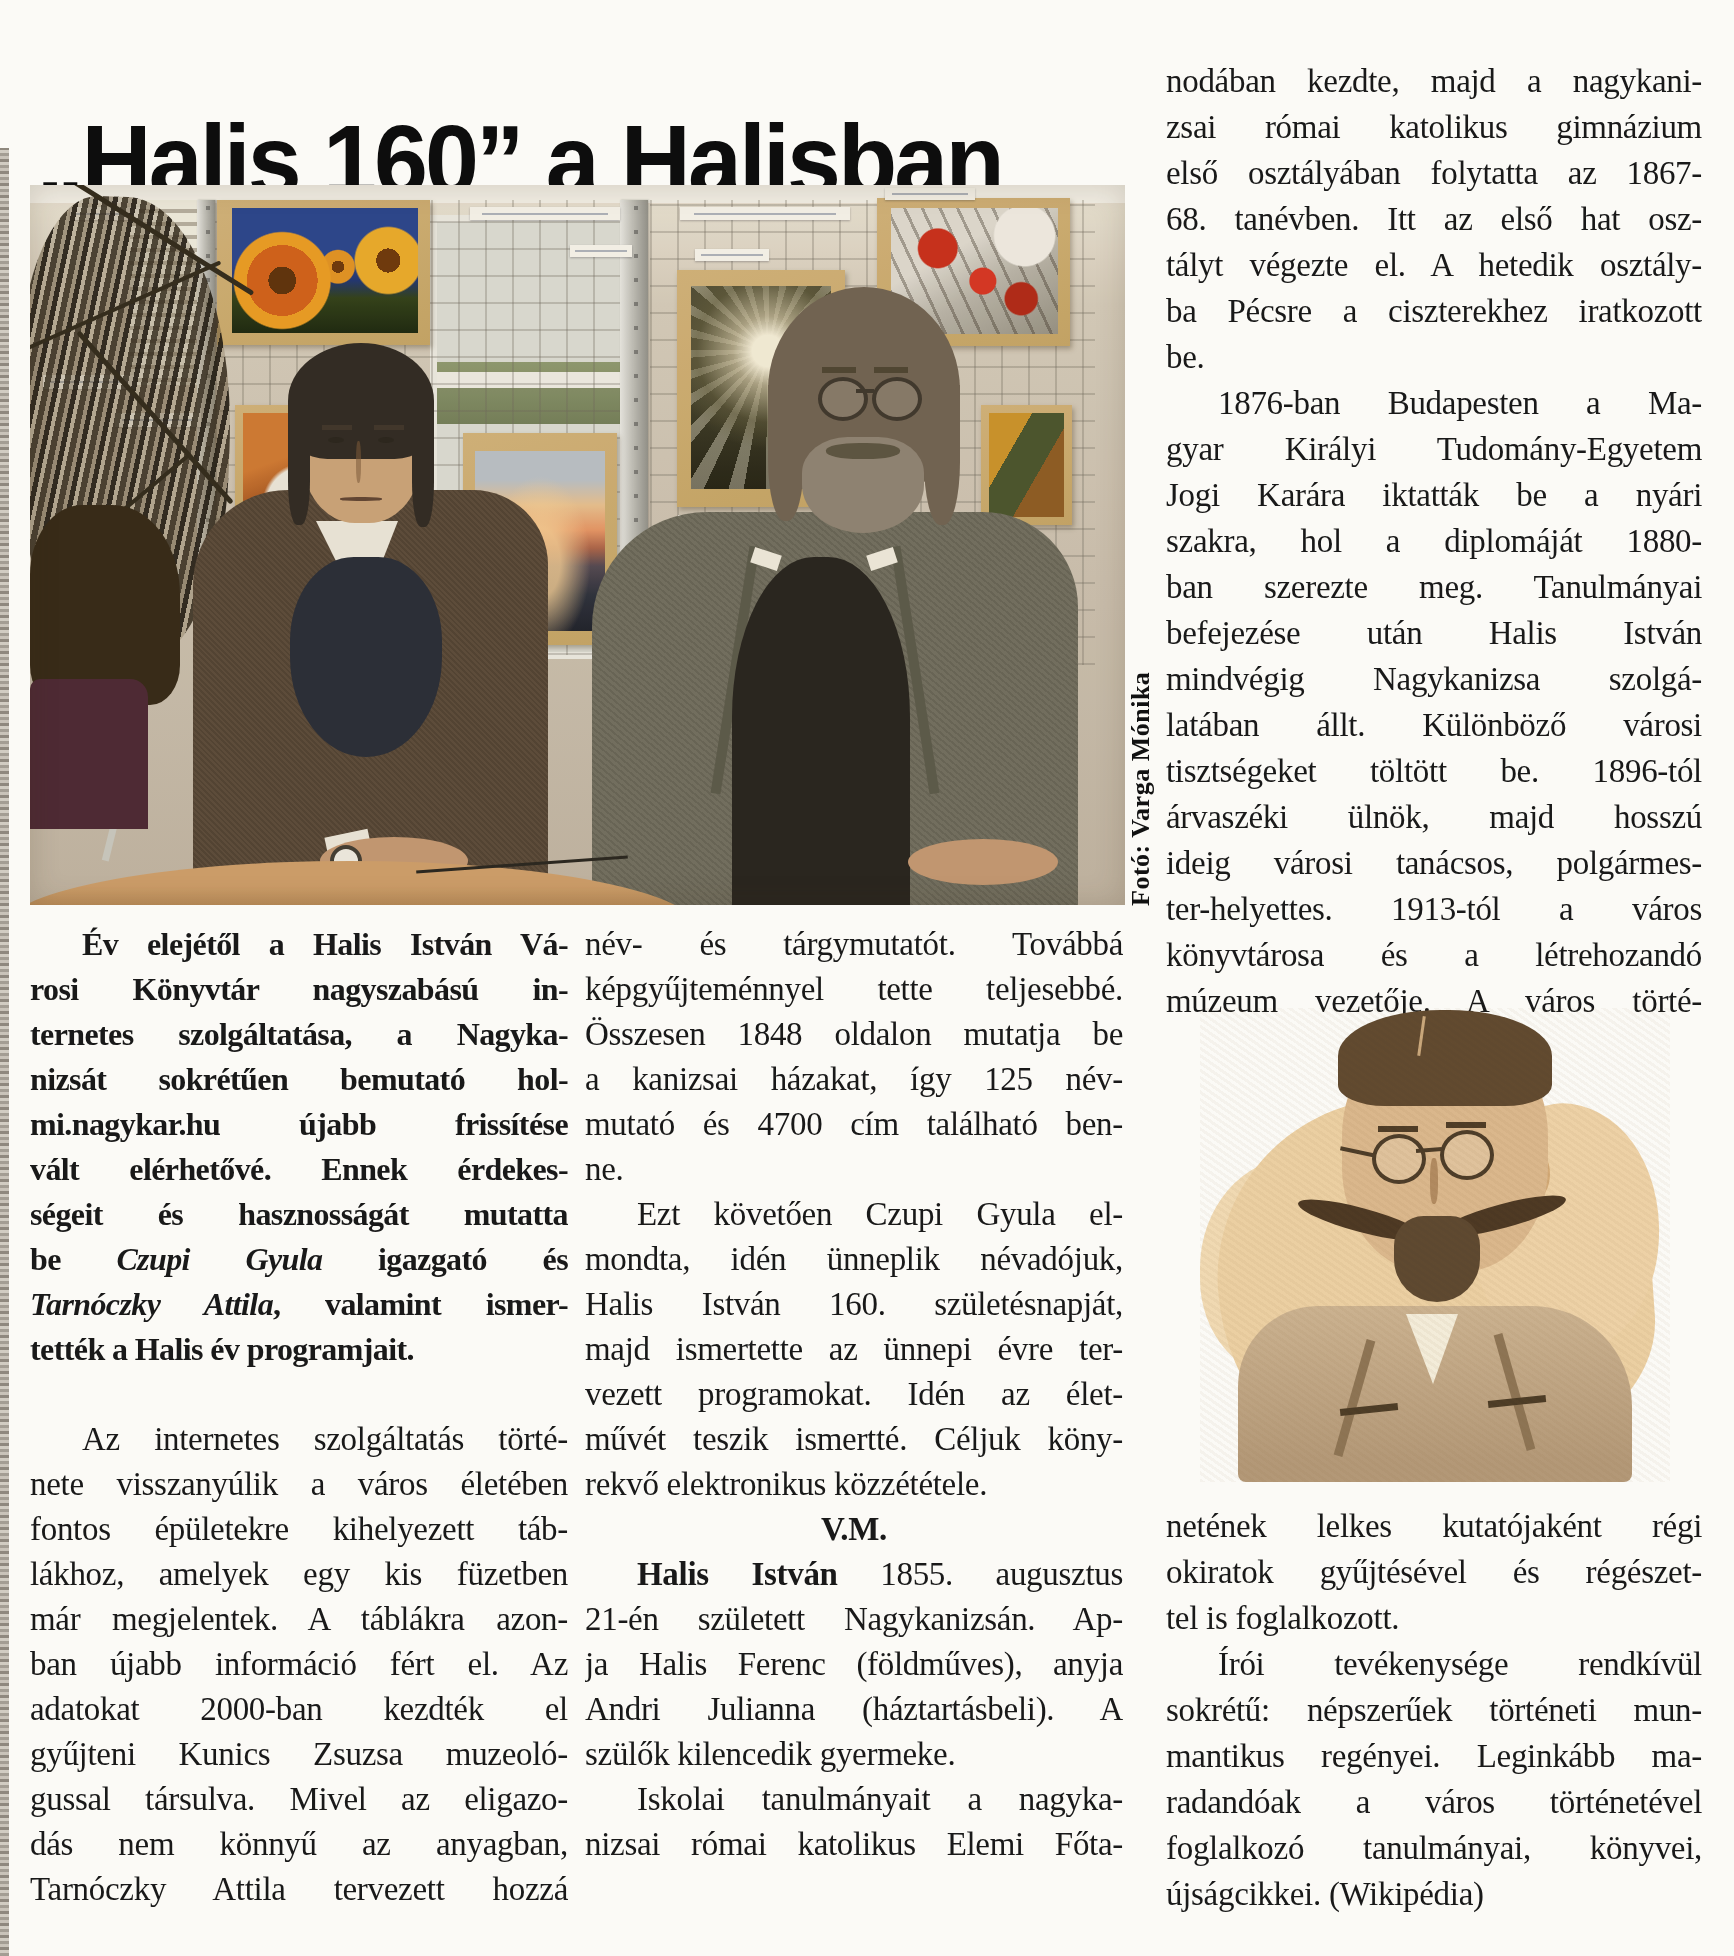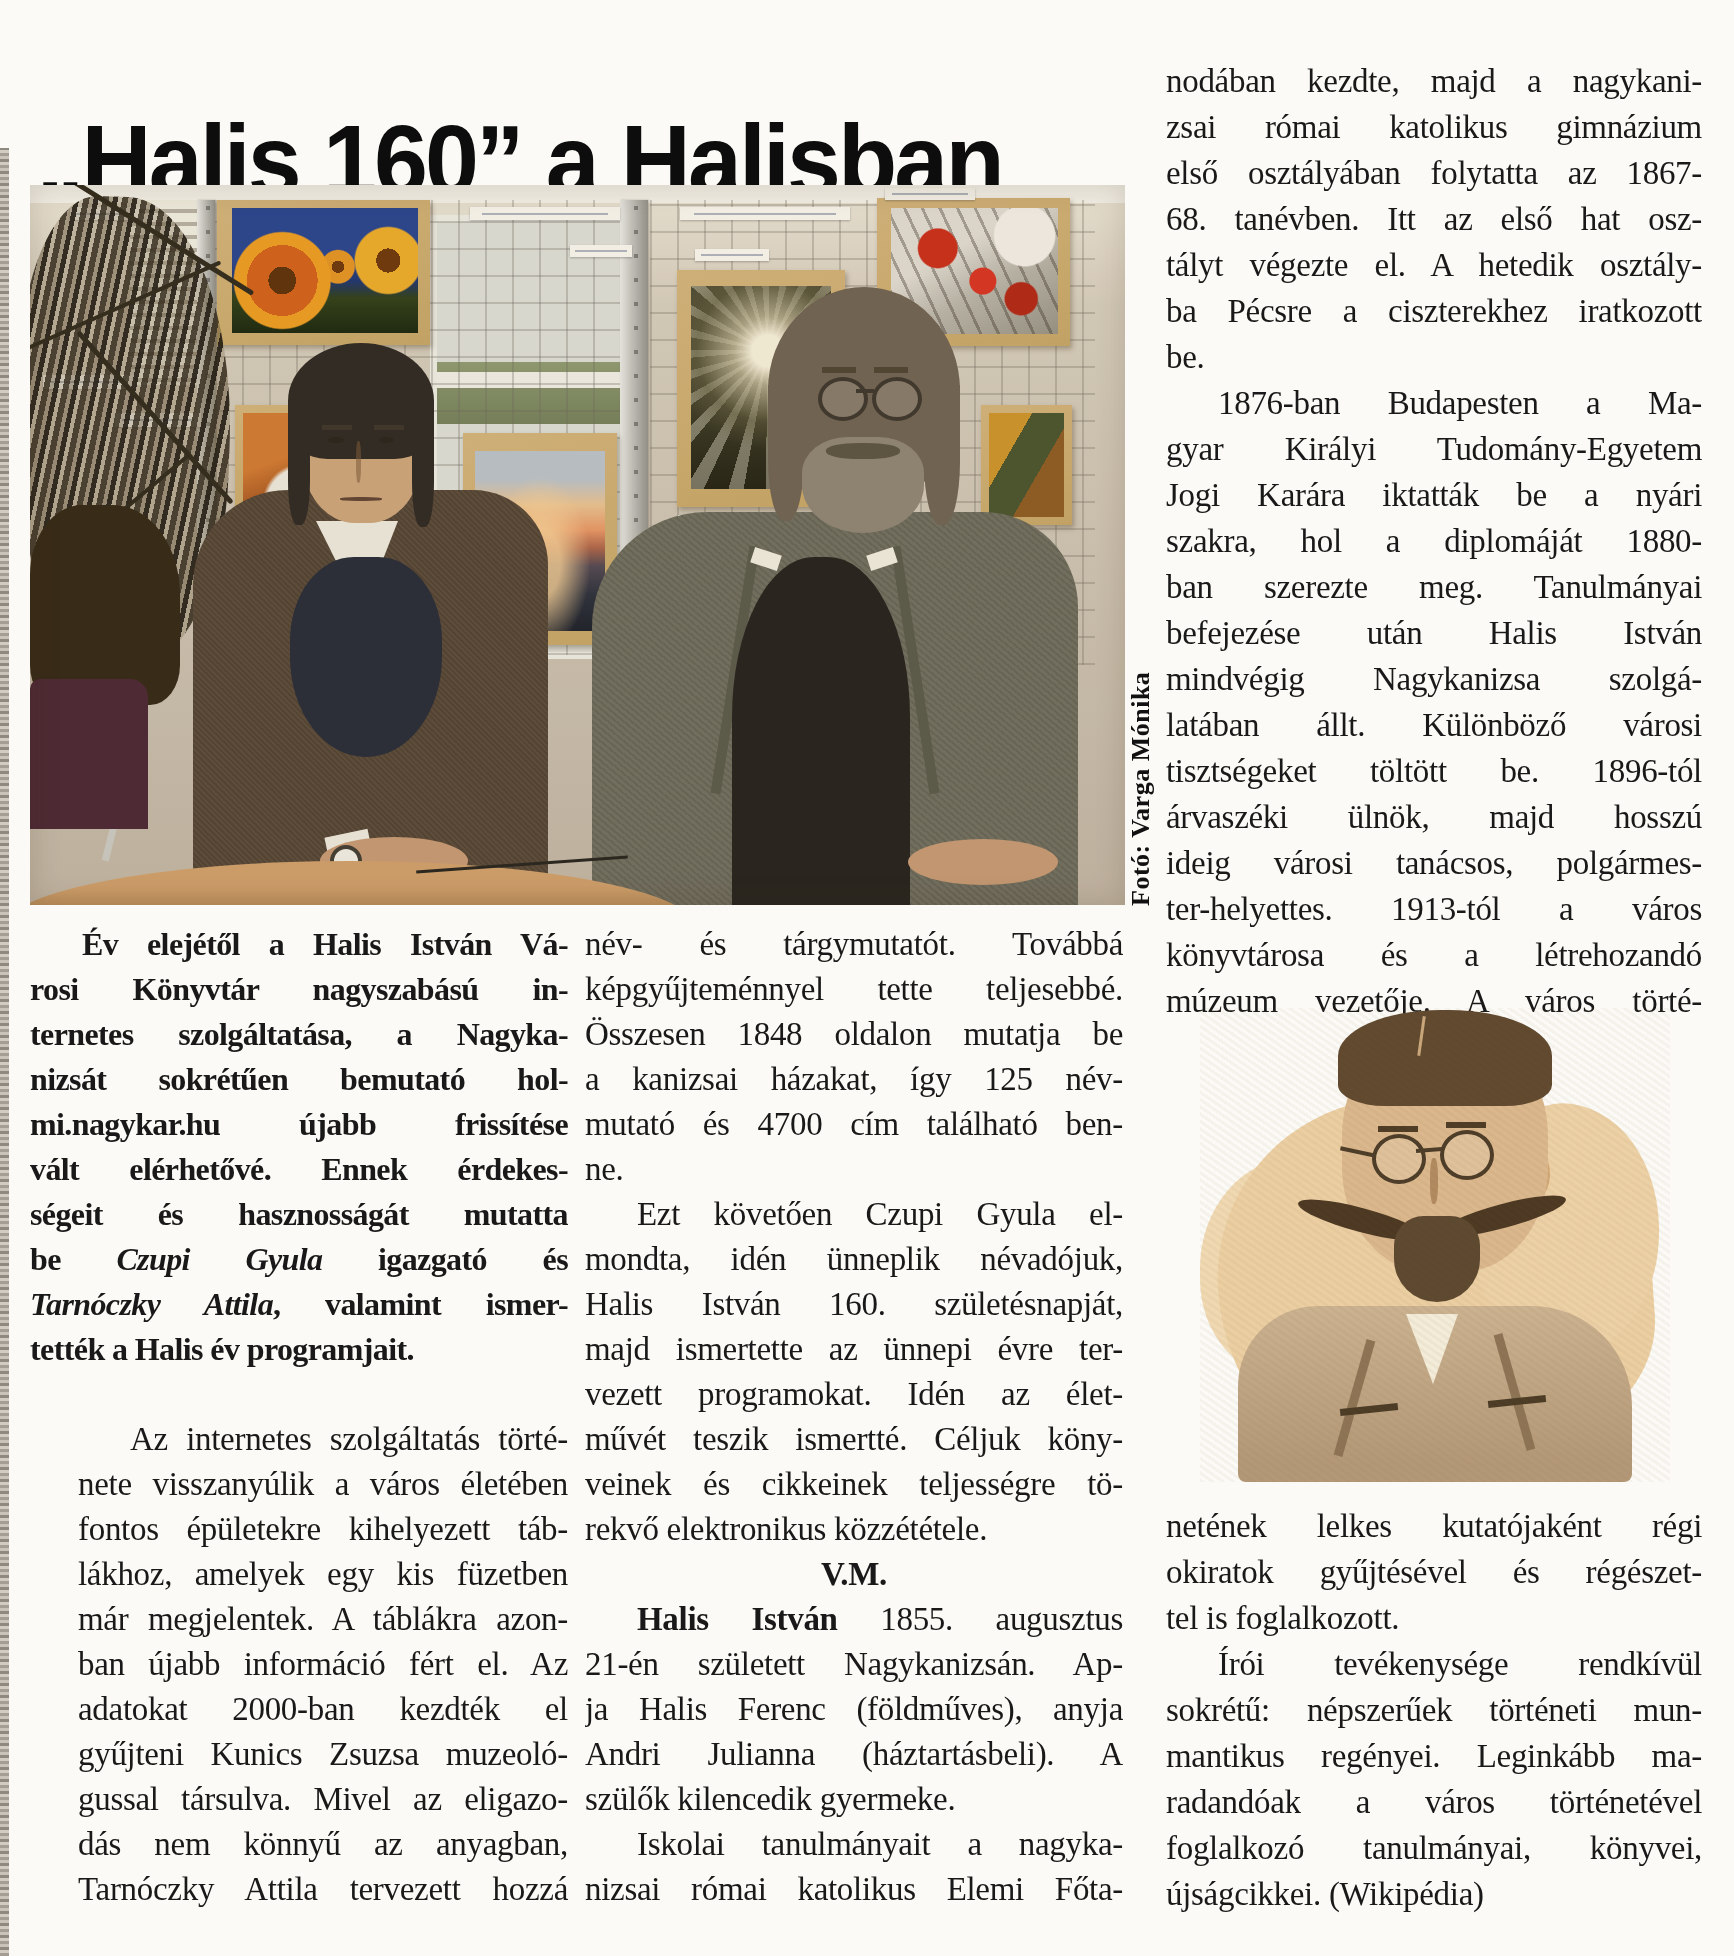--- a/index.html
+++ b/index.html
@@ -143,21 +143,21 @@
   .col-right{left:1166px;top:58px;width:536px;}
   .ln{font-size:33px;line-height:45px;height:45px;letter-spacing:-0.3px;
     text-align:justify;text-align-last:justify;overflow:hidden;}
   .col-right .ln{line-height:46px;height:46px;}
   .ln.e{text-align-last:auto;}
   .ln.ind{text-indent:52px;}
   .ln.b{font-weight:bold;font-size:32px;letter-spacing:-0.6px;}
   .bi{font-style:italic;}
   .ln.vm{text-align:center;text-align-last:auto;font-weight:bold;}
   .bold-run{font-weight:bold;}
-  .gap{margin-top:45px;margin-left:48px;}
+  .gap{margin-top:45px;}
   .after-portrait{margin-top:479px;}
 
   
   .portrait{position:absolute;left:1200px;top:1008px;width:470px;height:474px;}
   .portrait *{position:absolute;}
   .blob{background:#ebcfa2;}
   .blob1{left:18px;top:88px;width:434px;height:372px;border-radius:45% 55% 48% 40%/52% 44% 40% 56%;transform:rotate(-4deg);}
   .blob2{left:0px;top:150px;width:190px;height:220px;border-radius:50% 40% 55% 45%;background:#f0d9b2;}
   .blob3{left:270px;top:96px;width:190px;height:250px;border-radius:45% 55% 45% 55%;transform:rotate(7deg);background:#edd1a6;}
   .p-shoulders{left:38px;top:298px;width:394px;height:176px;border-radius:80px 100px 8px 8px;
@@ -329,21 +329,20 @@
     <div class="ln">mutató és 4700 cím található ben-</div>
     <div class="ln e">ne.</div>
   </div>
   <div>
     <div class="ln ind">Ezt követően Czupi Gyula el-</div>
     <div class="ln">mondta, idén ünneplik névadójuk,</div>
     <div class="ln">Halis István 160. születésnapját,</div>
     <div class="ln">majd ismertette az ünnepi évre ter-</div>
     <div class="ln">vezett programokat. Idén az élet-</div>
     <div class="ln">művét teszik ismertté. Céljuk köny-</div>
-    <div class="ln">veinek és cikkeinek teljességre tö-</div>
     <div class="ln e">rekvő elektronikus közzététele.</div>
   </div>
   <div class="ln vm">V.M.</div>
   <div>
     <div class="ln ind"><span class="bold-run">Halis István</span><span> 1855. augusztus</span></div>
     <div class="ln">21-én született Nagykanizsán. Ap-</div>
     <div class="ln">ja Halis Ferenc (földműves), anyja</div>
     <div class="ln">Andri Julianna (háztartásbeli). A</div>
     <div class="ln e">szülők kilencedik gyermeke.</div>
   </div>

